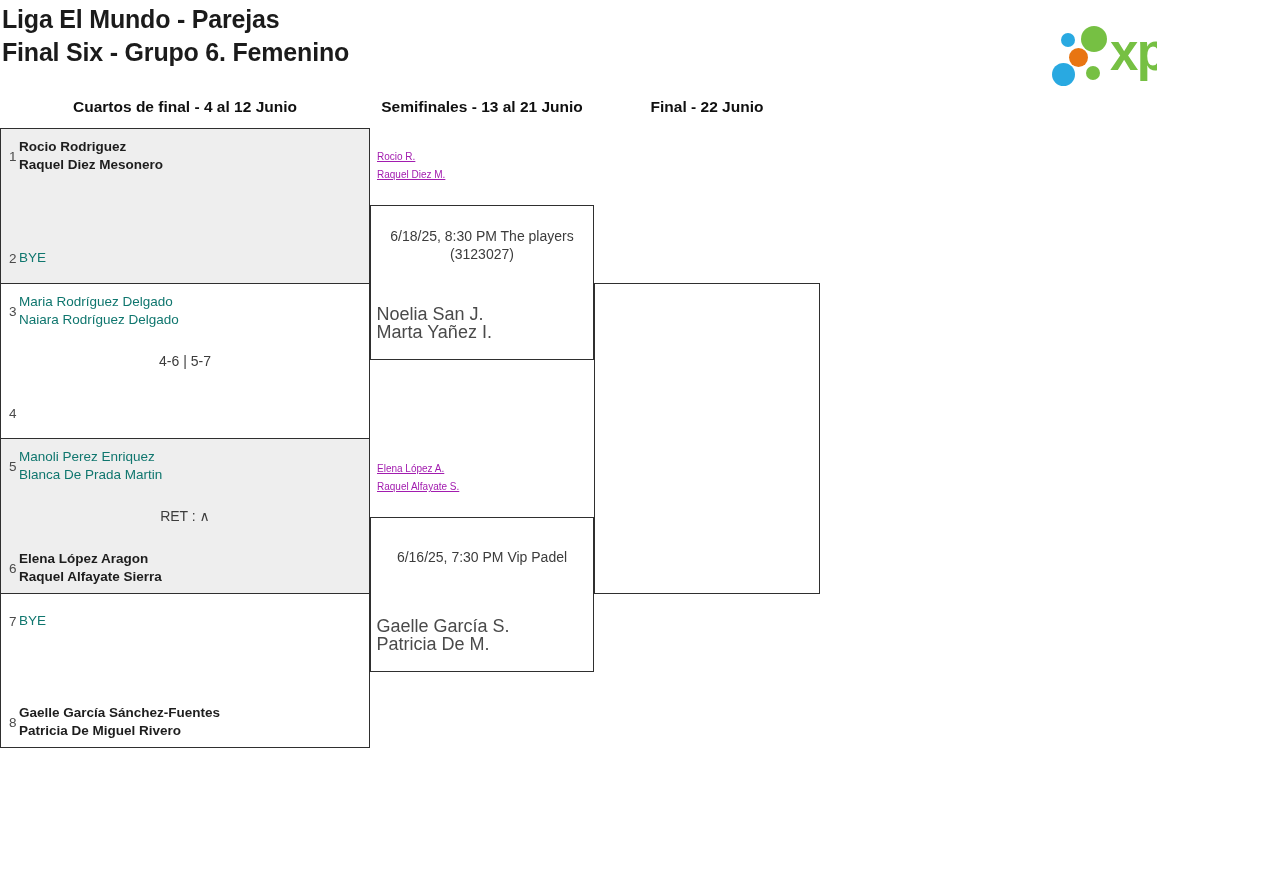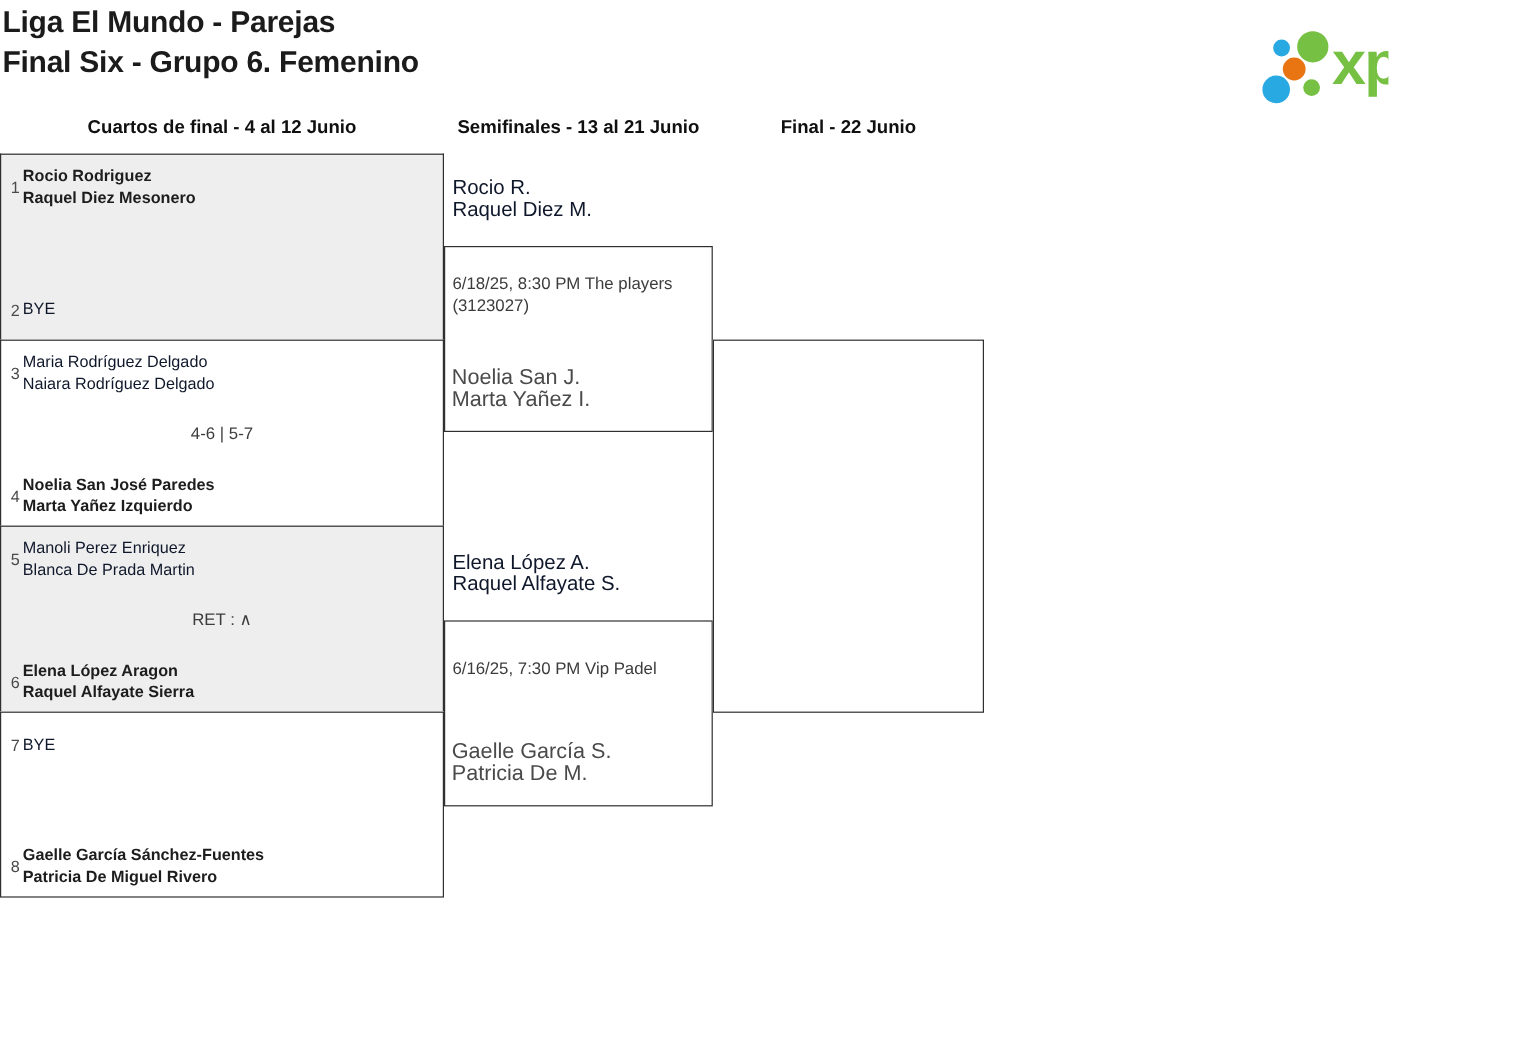--- a/index.html
+++ b/index.html
@@ -30,34 +30,34 @@
   .qf { position:absolute; left:0; width:370px; height:155px; background:#fff;
         border:1.5px solid var(--line); border-bottom:none; cursor:pointer; }
   .qf.last { border-bottom:1.5px solid var(--line); }
   .qf.shaded { background:var(--shade); }
 
   .team-zone { position:absolute; left:0; right:0; height:36px; display:flex; align-items:center; }
   .team-zone.top { top:9px; }
   .team-zone.bottom { bottom:7px; }
   .seed { flex:none; width:18px; padding-left:8px; font-size:13.5px; color:#4a4a4a; }
   .names { display:flex; flex-direction:column; justify-content:center; font-size:13.5px;
-           line-height:18px; color:#0f172a; }
+           line-height:18px; color:#0f766e; }
   .names div:empty { display:none; }
   .names.winner { font-weight:700; color:#1d1d1d; }
 
   .score { position:absolute; top:50%; left:0; right:0; transform:translateY(-50%);
            text-align:center; font-size:14px; color:#3c3c3c; }
 
   
-  .sf-label { position:absolute; left:377px; width:205px; font-size:17px;
-              line-height:18px; color:#0f172a; }
+  .sf-label { position:absolute; left:377px; width:205px; font-size:10px;
+              line-height:18px; color:#a21caf;text-decoration:underline; }
   .sf-box { position:absolute; left:370px; width:224px; height:155px; background:#fff;
             border:1.5px solid var(--line); cursor:pointer; }
   .sf-info { position:absolute; top:38.5px; left:6px; right:6px; transform:translateY(-50%);
-             text-align:left; font-size:14px; line-height:18px; color:#3c3c3c; }
+             text-align:center; font-size:14px; line-height:18px; color:#3c3c3c; }
   .sf-info div:empty { display:none; }
   .sf-team { position:absolute; left:5.5px; bottom:18.5px; font-size:18px;
              line-height:18px; color:#4a4a4a; }
 
   
   .final-box { position:absolute; left:594px; top:283px; width:226px; height:311px;
                background:#fff; border:1.5px solid var(--line); cursor:pointer; }
 </style>
 </head>
 <body>
@@ -104,24 +104,20 @@
     <div class="team-zone top">
       <div class="seed">3</div>
       <div class="names">
         <div>Maria Rodríguez Delgado</div>
         <div>Naiara Rodríguez Delgado</div>
       </div>
     </div>
     <div class="score">4-6 | 5-7</div>
     <div class="team-zone bottom">
       <div class="seed">4</div>
-      <div class="names winner">
-        <div>Noelia San José Paredes</div>
-        <div>Marta Yañez Izquierdo</div>
-      </div>
     </div>
   </div>
 
   <div class="qf shaded" style="top:438px;">
     <div class="team-zone top">
       <div class="seed">5</div>
       <div class="names">
         <div>Manoli Perez Enriquez</div>
         <div>Blanca De Prada Martin</div>
       </div>

